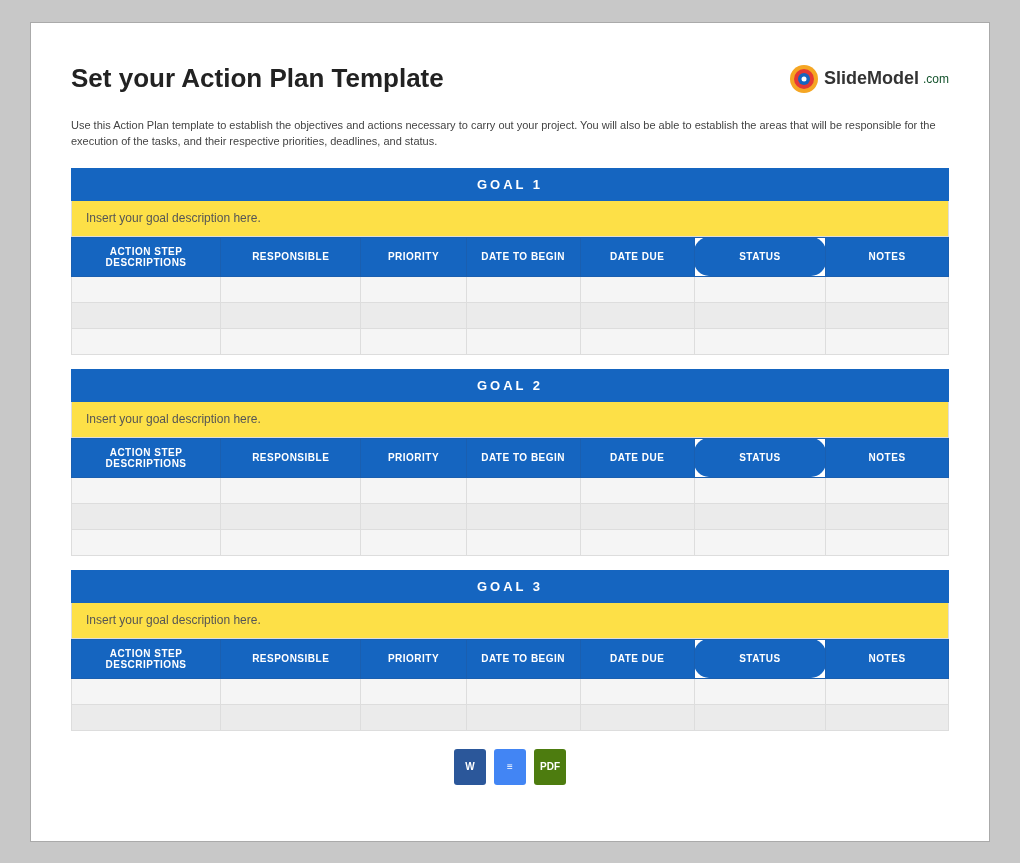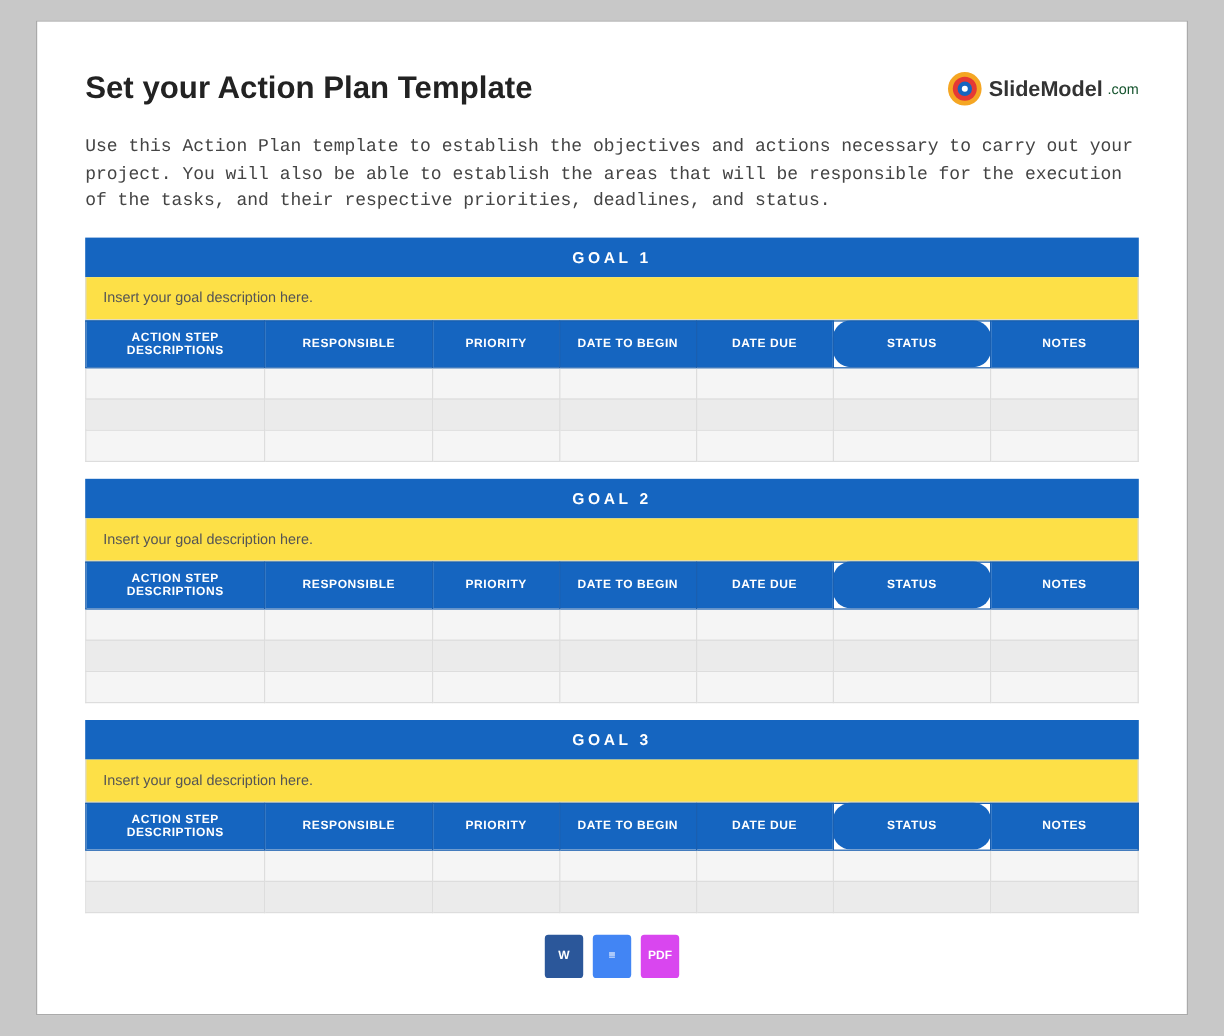--- a/index.html
+++ b/index.html
@@ -41,25 +41,24 @@
     .logo-icon {
       width: 32px;
       height: 32px;
     }
     .logo-dot {
       font-size: 12px;
       color: #14532d;
       font-weight: normal;
     }
     .description {
-      font-size: 15px;
+      font-size: 11px;
       color: #444;
       line-height: 1.5;
       margin-bottom: 18px;
-      font-family: Liberation Mono, monospace;
     }
     .goal-section {
       margin-bottom: 14px;
     }
     .goal-header {
       background: #1565c0;
       color: #fff;
       text-align: center;
       font-size: 13px;
       font-weight: bold;
@@ -130,21 +129,21 @@
     }
     .file-icon-word {
       background: #2b579a;
       color: #fff;
     }
     .file-icon-doc {
       background: #4285f4;
       color: #fff;
     }
     .file-icon-pdf {
-      background: #d946ef;
+      background: #4d7c0f;
       color: #fff;
     }
   </style>
 </head>
 <body>
 
 <div class="page">
 
   <div class="header">
     <div class="title">Set your Action Plan Template</div>

